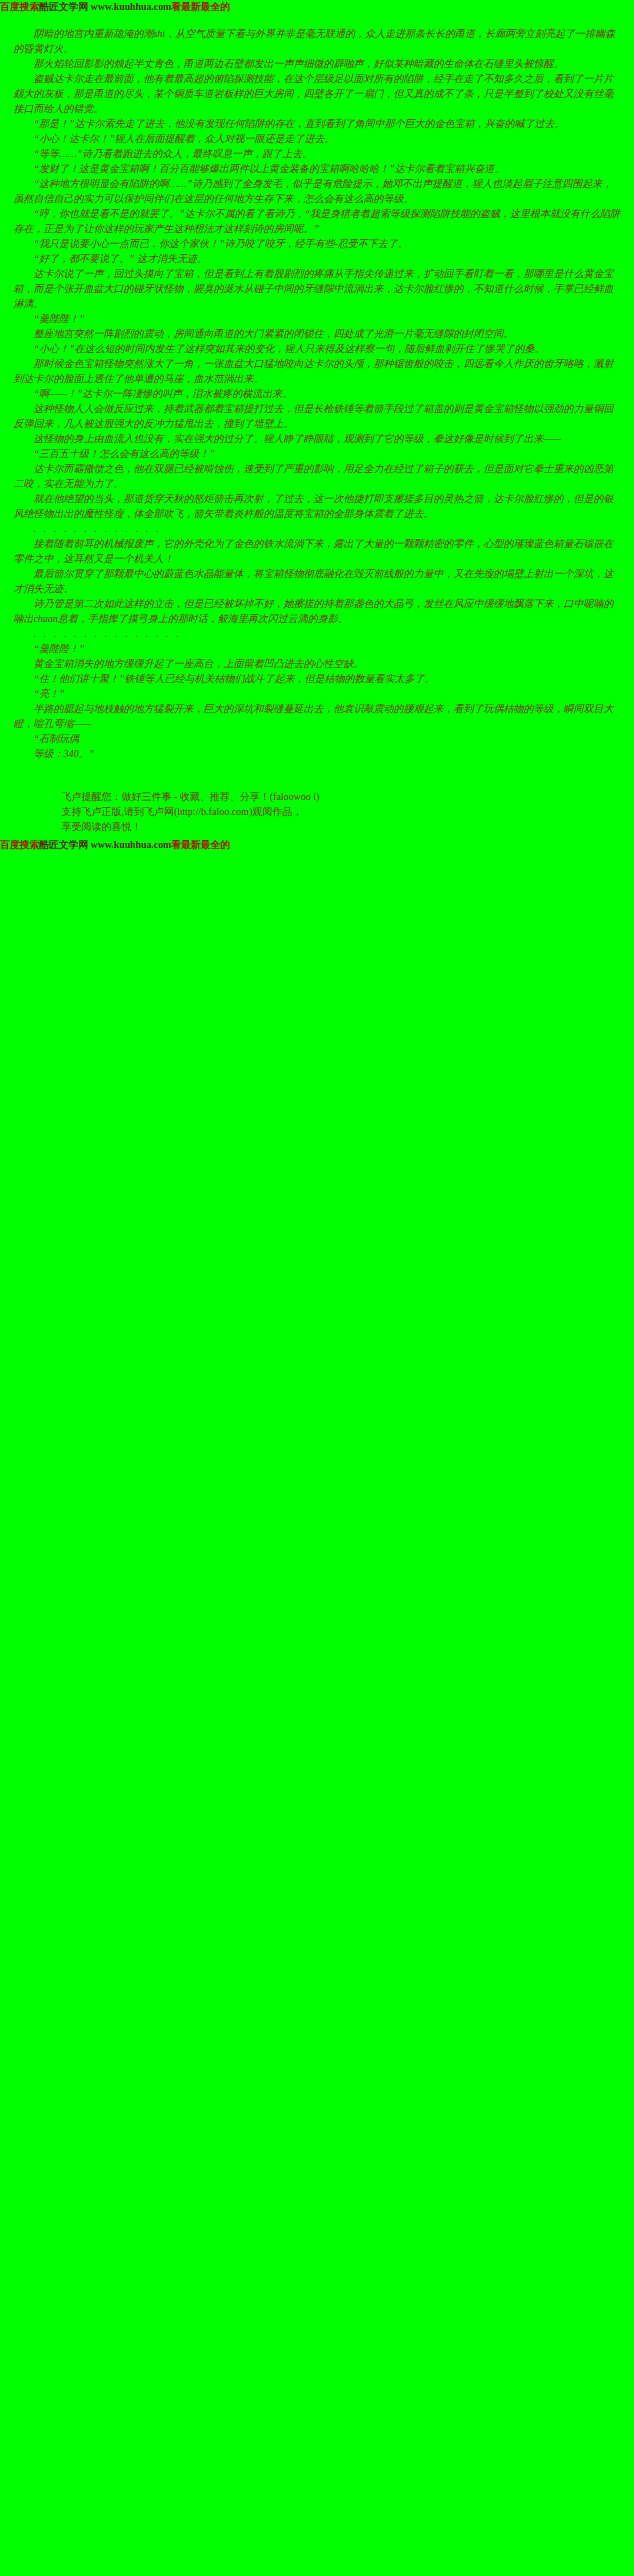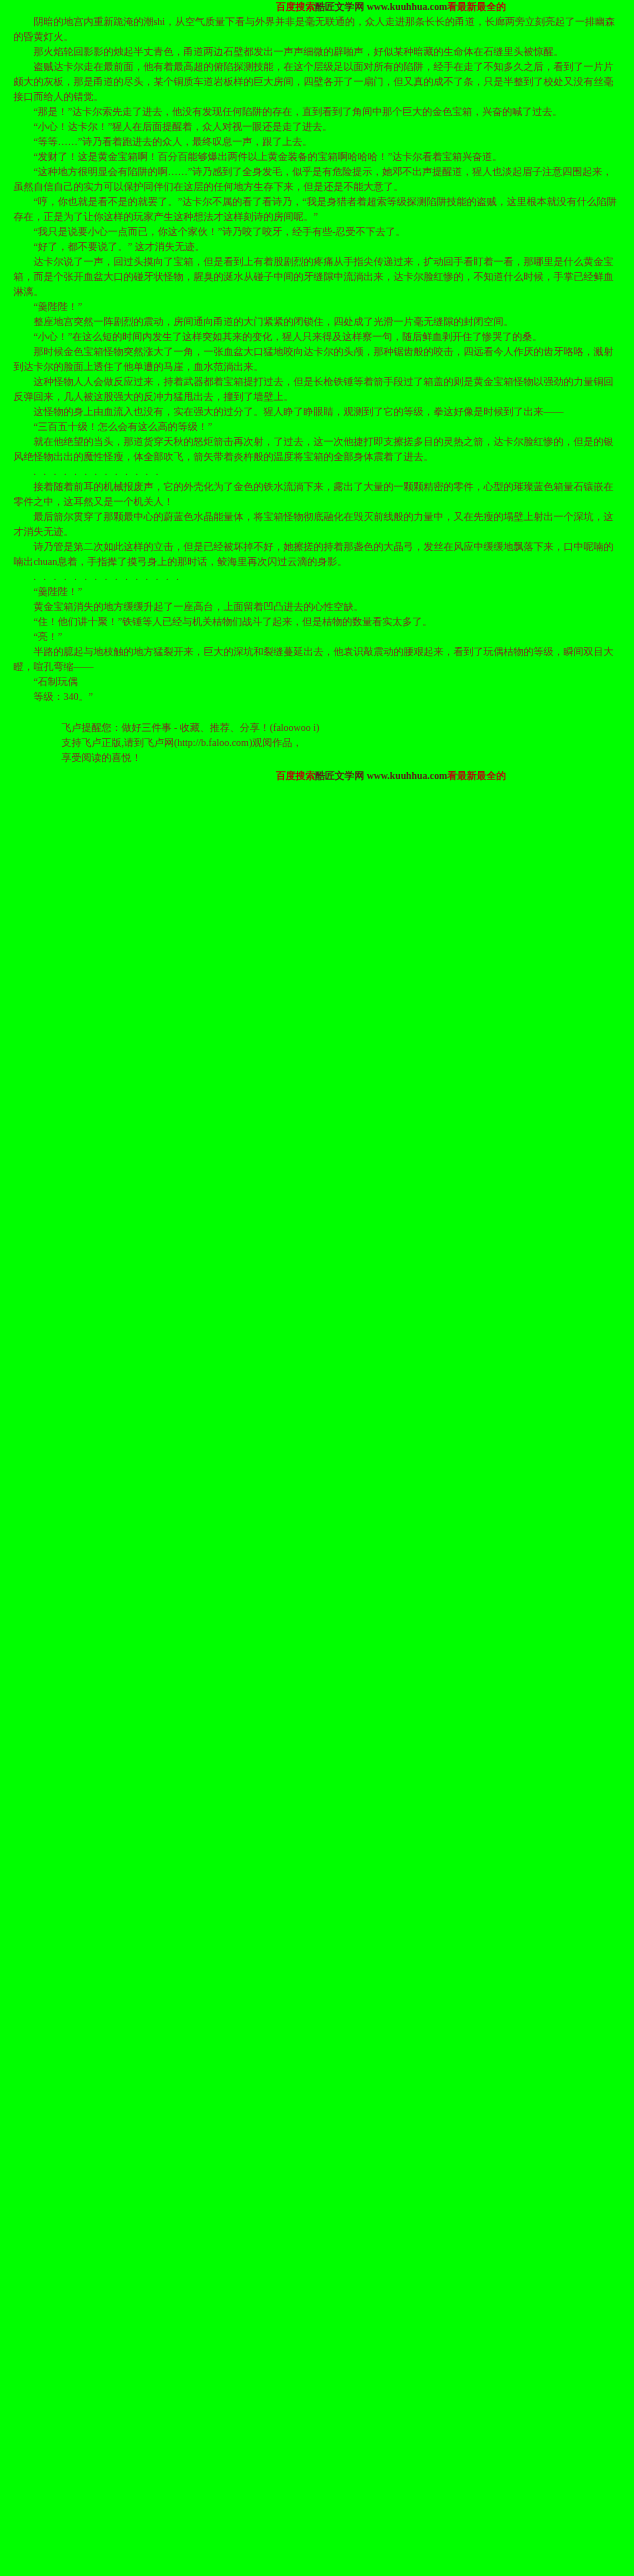--- a/index.html
+++ b/index.html
@@ -15,39 +15,40 @@
   }
   .page {
     width: 634px;
     box-sizing: border-box;
     padding: 0;
     background: #00ff00;
     position: relative;
   }
   .banner {
     width: 506px;
-    text-align: right;
+    text-align: left;
     font-size: 9.8px;
     font-weight: bold;
     color: #8a1a12;
     letter-spacing: 0px;
     line-height: 11.8px;
     white-space: nowrap;
     overflow: hidden;
   }
   .banner .red { color: #b01008; }
   .banner .dark { color: #5a2018; }
   .banner-top { padding: 0.7px 0 1.3px 0; }
   .banner-bottom { padding: 1.3px 0 0.7px 0; }
 
   .content {
     width: 615px;
-    margin: 0 auto;
+    margin: 12px auto;
     padding: 0 3.9px;
     box-sizing: border-box;
+    font-style: italic;
   }
   p.para {
     margin: 0 0 0 0;
     text-indent: 2em;
     line-height: 15px;
     font-size: 10px;
     color: #7e2b20;
     text-align: left;
     word-break: break-all;
   }
@@ -87,32 +88,34 @@
   </div>
 
   <div class="content">
     <p class="para">阴暗的地宫内重新跪淹的潮shi，从空气质量下看与外界并非是毫无联通的，众人走进那条长长的甬道，长廊两旁立刻亮起了一排幽森的昏黄灯火。</p>
     <p class="para">那火焰轮回影影的烛起半丈青色，甬道两边石壁都发出一声声细微的辟啪声，好似某种暗藏的生命体在石缝里头被惊醒。</p>
     <p class="para">盗贼达卡尔走在最前面，他有着最高超的俯陷探测技能，在这个层级足以面对所有的陷阱，经手在走了不知多久之后，看到了一片片颇大的灰板，那是甬道的尽头，某个铜质车道岩板样的巨大房间，四壁各开了一扇门，但又真的成不了条，只是半整到了校处又没有丝毫接口而给人的错觉。</p>
     <p class="para">“那是！”达卡尔索先走了进去，他没有发现任何陷阱的存在，直到看到了角间中那个巨大的金色宝箱，兴奋的喊了过去。</p>
     <p class="para">“小心！达卡尔！”猩人在后面提醒着，众人对视一眼还是走了进去。</p>
     <p class="para">“等等……”诗乃看着跑进去的众人，最终叹息一声，跟了上去。</p>
     <p class="para">“发财了！这是黄金宝箱啊！百分百能够爆出两件以上黄金装备的宝箱啊哈哈哈！”达卡尔看着宝箱兴奋道。</p>
-    <p class="para">“这种地方很明显会有陷阱的啊……”诗乃感到了全身发毛，似乎是有危险提示，她邓不出声提醒道，猩人也淡起眉子注意四围起来，虽然自信自己的实力可以保护同伴们在这层的任何地方生存下来，但是还是不能大意了。</p>
+    <p class="para">“这种地方很明显会有陷阱的啊……”诗乃感到了全身发毛，似乎是有危险提示，她邓不出声提醒道，猩人也淡起眉子注意四围起来，虽然自信自己的实力可以保护同伴们在这层的任何地方生存下来，怎么会有这么高的等级。</p>
     <p class="para">“哼，你也就是看不是的就罢了。”达卡尔不属的看了看诗乃，“我是身猎者着超索等级探测陷阱技能的盗贼，这里根本就没有什么陷阱存在，正是为了让你这样的玩家产生这种想法才这样刻诗的房间呢。”</p>
     <p class="para">“我只是说要小心一点而已，你这个家伙！”诗乃咬了咬牙，经手有些-忍受不下去了。</p>
     <p class="para">“好了，都不要说了。” 这才消失无迹。</p>
     <p class="para">达卡尔说了一声，回过头摸向了宝箱，但是看到上有着股剧烈的疼痛从手指尖传递过来，扩动回手看盯着一看，那哪里是什么黄金宝箱，而是个张开血盆大口的碰牙状怪物，腥臭的涎水从碰子中间的牙缝隙中流淌出来，达卡尔脸红惨的，不知道什么时候，手掌已经鲜血淋漓。</p>
     <p class="para">“羹陛陛！”</p>
     <p class="para">整座地宫突然一阵剧烈的震动，房间通向甬道的大门紧紧的闭锁住，四处成了光滑一片毫无缝隙的封闭空间。</p>
     <p class="para">“小心！”在这么短的时间内发生了这样突如其来的变化，猩人只来得及这样察一句，随后鲜血剥开住了惨哭了的桑。</p>
     <p class="para">那时候金色宝箱怪物突然涨大了一角，一张血盆大口猛地咬向达卡尔的头颅，那种锯齿般的咬击，四远看今人作厌的齿牙咯咯，溅射到达卡尔的脸面上透住了他单遭的马崖，血水范淌出来。</p>
+    <p class="para">“啊——！”达卡尔一阵凄惨的叫声，泪水被疼的横流出来。</p>
     <p class="para">这种怪物人人会做反应过来，持着武器都着宝箱提打过去，但是长枪铁锤等着箭手段过了箱盖的则是黄金宝箱怪物以强劲的力量铜回反弹回来，几人被这股强大的反冲力猛甩出去，撞到了墙壁上。</p>
     <p class="para">这怪物的身上由血流入也没有，实在强大的过分了。猩人睁了睁眼睛，观测到了它的等级，拳这好像是时候到了出来——</p>
     <p class="para">“三百五十级！怎么会有这么高的等级！”</p>
+    <p class="para">达卡尔而霸撒馈之色，他在双腿已经被啃蚀伤，速受到了严重的影响，用足全力在经过了箱子的获去，但是面对它拳士重来的凶恶第二咬，实在无能为力了。</p>
     <p class="para">就在他绝望的当头，那道货穿天秋的怒炬箭击再次射，了过去，这一次他捷打即支擦搓多目的灵热之箭，达卡尔脸红惨的，但是的银风绝怪物出出的魔性怪瘦，体全部吹飞，箭矢带着炎杵般的温度将宝箱的全部身体震着了进去。</p>
     <p class="dotline">. . . . . . . . . . . . .</p>
     <p class="para">接着随着前耳的机械报废声，它的外壳化为了金色的铁水流淌下来，露出了大量的一颗颗精密的零件，心型的璀璨蓝色箱量石镶嵌在零件之中，这耳然又是一个机关人！</p>
     <p class="para">最后箭尔贯穿了那颗最中心的蔚蓝色水晶能量体，将宝箱怪物彻底融化在毁灭前线般的力量中，又在先瘦的塌壁上射出一个深坑，这才消失无迹。</p>
     <p class="para">诗乃管是第二次如此这样的立击，但是已经被坏掉不好，她擦搓的持着那盏色的大晶弓，发丝在风应中缓缓地飘落下来，口中呢喃的喃出chuan息着，手指撵了摸弓身上的那时话，鲛海里再次闪过云滴的身影。</p>
     <p class="dotline">. . . . . . . . . . . . . . .</p>
     <p class="para">“羹陛陛！”</p>
     <p class="para">黄金宝箱消失的地方缓缓升起了一座高台，上面留着凹凸进去的心性空缺。</p>
     <p class="para">“住！他们讲十聚！”铁锤等人已经与机关桔物们战斗了起来，但是桔物的数量看实太多了。</p>
     <p class="para">“亮！”</p>

